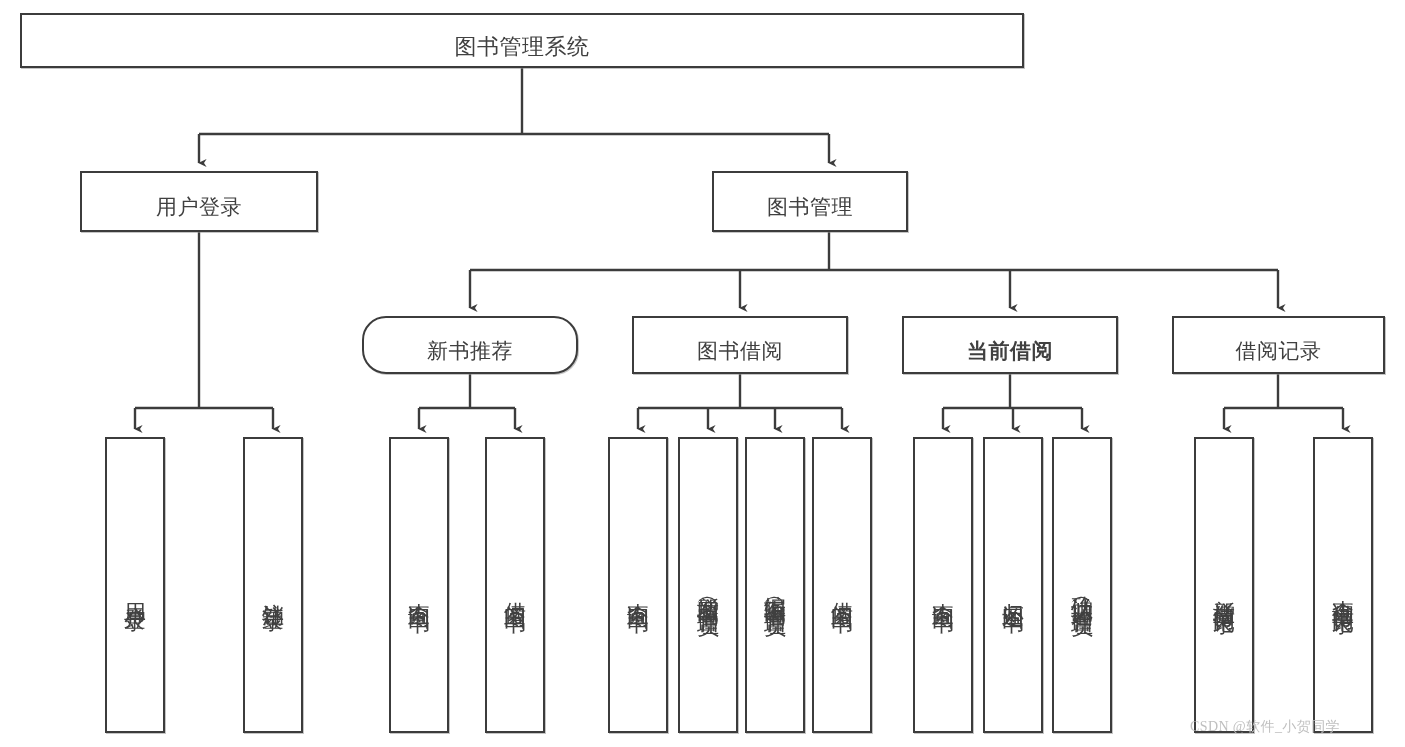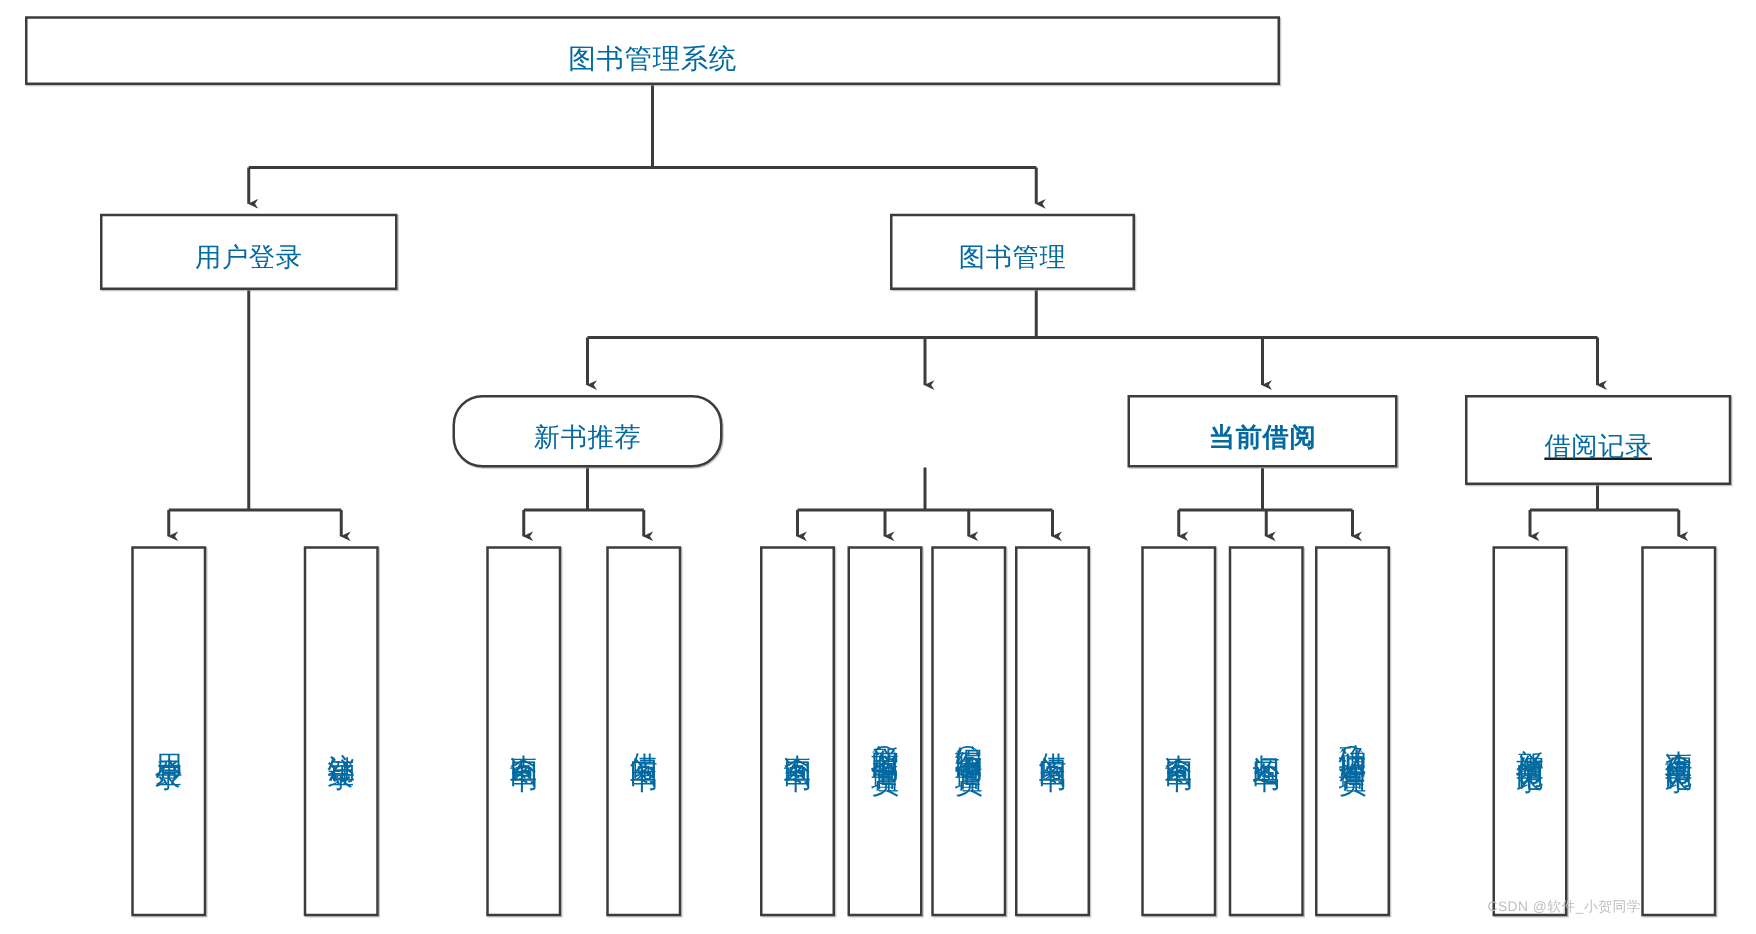--- a/index.html
+++ b/index.html
@@ -34,21 +34,21 @@
     display: flex;
     align-items: center;
     justify-content: center;
     color: #1a1a1a;
     box-shadow: 1px 1px 0 rgba(150,150,150,0.55);
   }
   .node .label {
     display: block;
     text-align: center;
     line-height: 1.18;
-    color: #0369a1;
+    color: #404040;
     white-space: nowrap;
     margin-top: 12px;
   }
   
   .node.horiz .label {
     font-size: 21px;
     letter-spacing: 0.5px;
   }
   .node.root .label {
     font-size: 22px;
@@ -61,25 +61,25 @@
   .node.vert .label {
     writing-mode: vertical-rl;
     text-orientation: upright;
     font-size: 22px;
     line-height: 1;
     letter-spacing: 3px;
     white-space: nowrap;
   }
   .watermark {
     position: absolute;
-    font-size: 11px;
+    font-size: 14px;
     color: #bfbfbf;
     white-space: nowrap;
     letter-spacing: 0.4px;
-    font-family: Liberation Sans, sans-serif;
+    font-family: Liberation Serif, serif;
     text-align: right;
   }
 </style>
 </head>
 <body>
 
 <div id="canvas">
 
   <svg class="edges" viewBox="0 0 1405 747" xmlns="http://www.w3.org/2000/svg">
     <defs>
@@ -138,24 +138,27 @@
   <div class="node horiz" style="left: 80px; top: 171px; width: 238px; height: 61px; border-color: rgb(60, 60, 60); background: rgb(255, 255, 255); color: rgb(26, 26, 26);">
     <span class="label">用户登录</span>
   </div>
   <div class="node horiz" style="left: 712px; top: 171px; width: 196px; height: 61px; border-color: rgb(60, 60, 60); background: rgb(255, 255, 255); color: rgb(26, 26, 26);">
     <span class="label">图书管理</span>
   </div>
 
   <div class="node horiz" style="left: 362px; top: 316px; width: 216px; height: 58px; border-color: rgb(60, 60, 60); background: rgb(255, 255, 255); color: rgb(26, 26, 26); border-radius: 24px;">
     <span class="label">新书推荐</span>
   </div>
+  <div class="node horiz" style="left: 632px; top: 316px; width: 216px; height: 58px; border-color: rgb(60, 60, 60); background: rgb(255, 255, 255); color: rgb(26, 26, 26);">
+    <span class="label">图书借阅</span>
+  </div>
   <div class="node horiz" style="left: 902px; top: 316px; width: 216px; height: 58px; border-color: rgb(60, 60, 60); background: rgb(255, 255, 255); color: rgb(26, 26, 26); font-weight: bold;">
     <span class="label">当前借阅</span>
   </div>
-  <div class="node horiz" style="left: 1172px; top: 316px; width: 213px; height: 72px; border-color: rgb(60, 60, 60); background: rgb(255, 255, 255); color: rgb(26, 26, 26); text-decoration: underline;">
+  <div class="node horiz" style="left: 1172px; top: 316px; width: 213px; height: 58px; border-color: rgb(60, 60, 60); background: rgb(255, 255, 255); color: rgb(26, 26, 26);">
     <span class="label">借阅记录</span>
   </div>
 
   <div class="node vert" style="left: 105px; top: 437px; width: 60px; height: 296px; border-color: rgb(60, 60, 60); background: rgb(255, 255, 255); color: rgb(26, 26, 26);">
     <span class="label">用户登录</span>
   </div>
   <div class="node vert" style="left: 243px; top: 437px; width: 60px; height: 296px; border-color: rgb(60, 60, 60); background: rgb(255, 255, 255); color: rgb(26, 26, 26);">
     <span class="label">注销登录</span>
   </div>
   <div class="node vert" style="left: 389px; top: 437px; width: 60px; height: 296px; border-color: rgb(60, 60, 60); background: rgb(255, 255, 255); color: rgb(26, 26, 26);">

